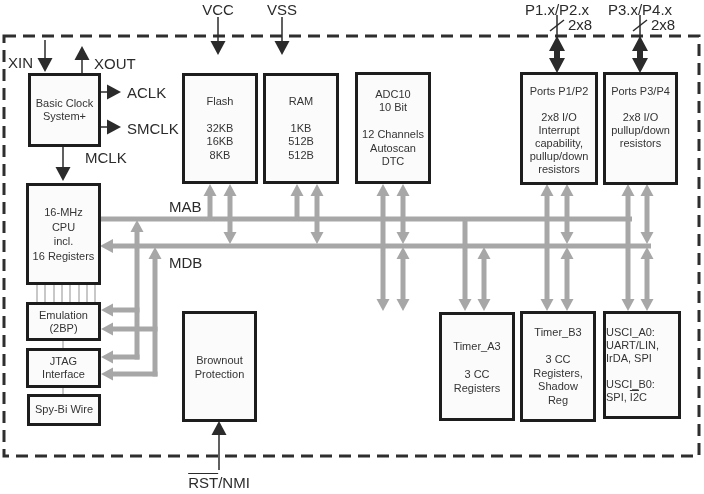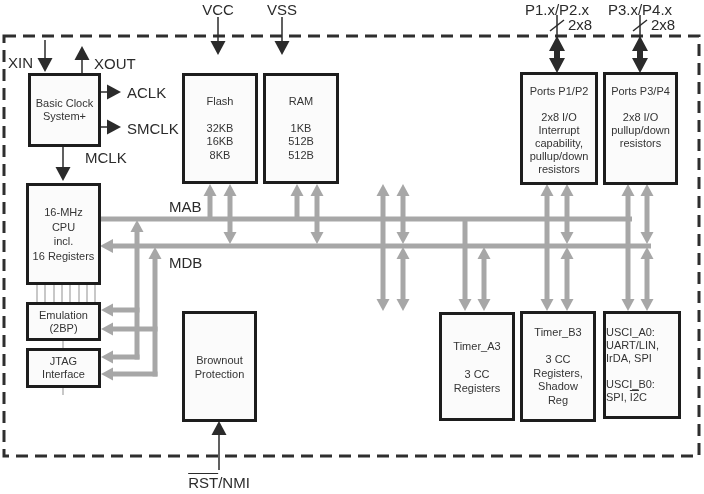--- a/index.html
+++ b/index.html
@@ -205,20 +205,28 @@
 16KB
 8KB</div>
 </div>
 <div class="box" style="left:263px;top:73px;width:76px;height:111px">
   <div class="bt">RAM
 
 1KB
 512B
 512B</div>
 </div>
+<div class="box" style="left:355px;top:72px;width:76px;height:112px">
+  <div class="bt">ADC10
+10 Bit
+
+12 Channels
+Autoscan
+DTC</div>
+</div>
 <div class="box topalign" style="left:520px;top:72px;width:78px;height:113px">
   <div class="bt" style="line-height:13px">Ports P1/P2
 
 2x8 I/O
 Interrupt
 capability,
 pullup/down
 resistors</div>
 </div>
 <div class="box topalign" style="left:603px;top:72px;width:75px;height:113px">
@@ -234,20 +242,23 @@
 incl.
 16 Registers</div>
 </div>
 <div class="box" style="left:26px;top:302px;width:75px;height:39px">
   <div class="bt" style="line-height:13px">Emulation
 (2BP)</div>
 </div>
 <div class="box" style="left:26px;top:348px;width:75px;height:40px">
   <div class="bt" style="line-height:13px">JTAG
 Interface</div>
+</div>
+<div class="box" style="left:27px;top:394px;width:74px;height:32px">
+  <div class="bt">Spy-Bi Wire</div>
 </div>
 <div class="box" style="left:182px;top:311px;width:75px;height:111px">
   <div class="bt" style="line-height:14px">Brownout
 Protection</div>
 </div>
 <div class="box" style="left:439px;top:312px;width:76px;height:109px">
   <div class="bt" style="line-height:14px">Timer_A3
 
 3 CC
 Registers</div>

